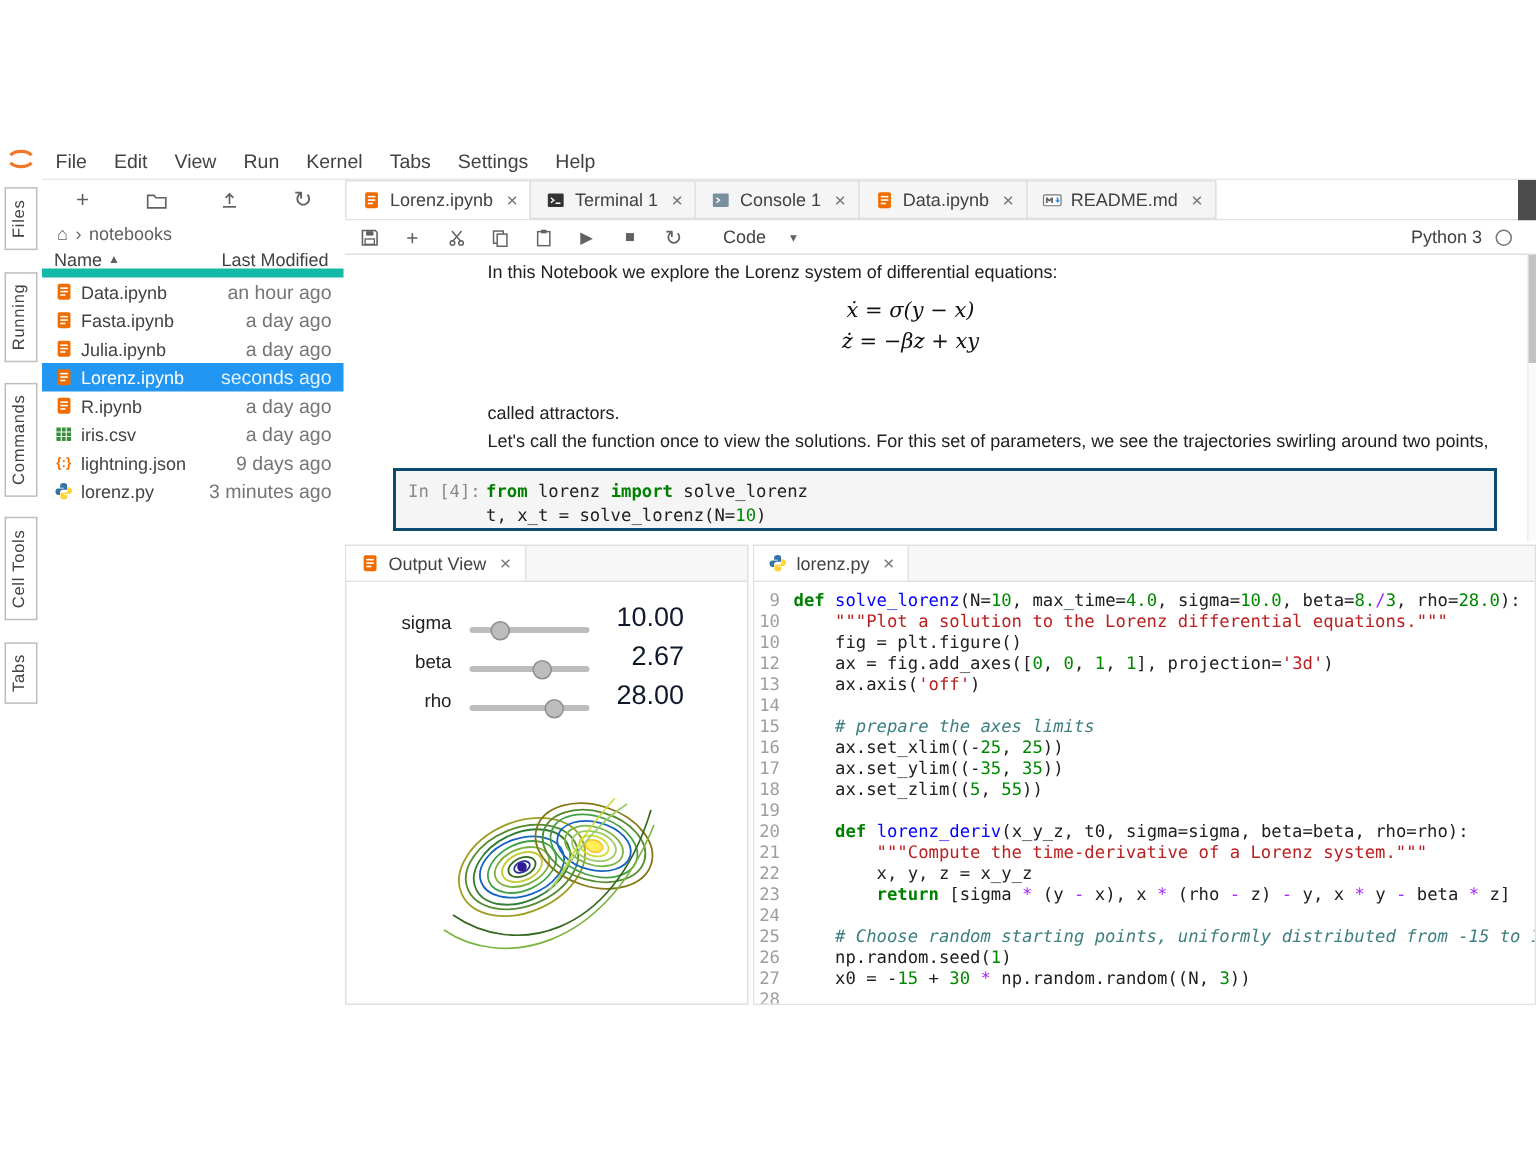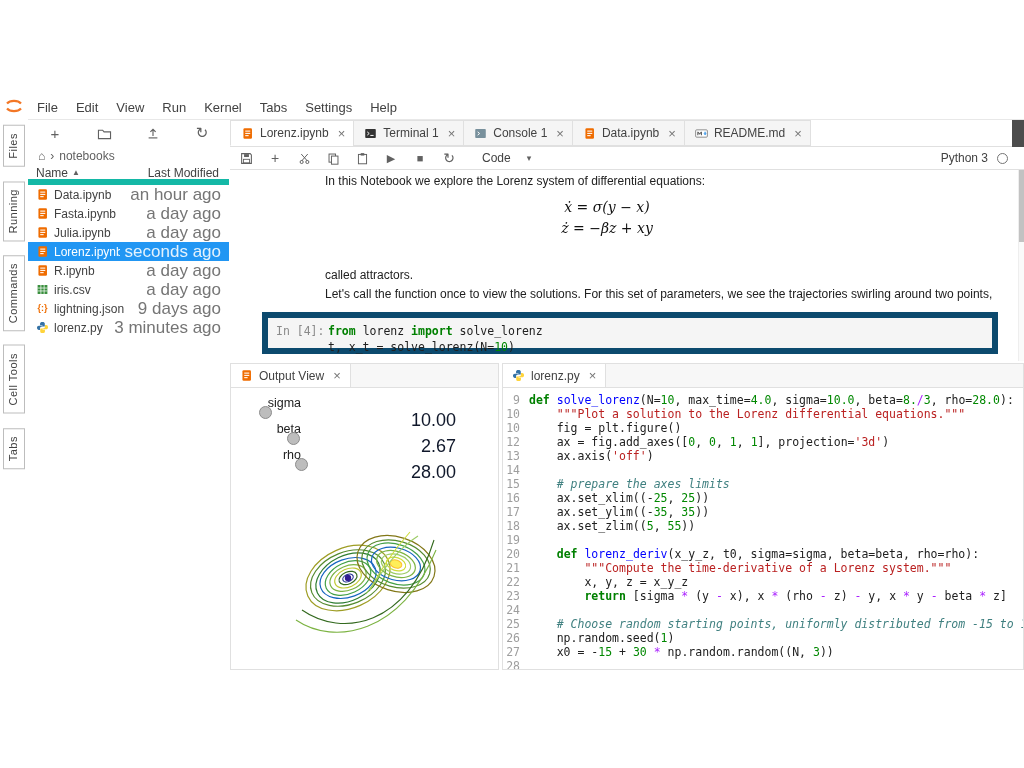--- a/index.html
+++ b/index.html
@@ -20,21 +20,21 @@
   .file-browser { position:absolute; left:28px; top:25px; width:201px; height:550px; background:#fff; }
   .fb-toolbar { height:26px; display:flex; align-items:center; justify-content:space-between; padding:0 18px; color:#616161; }
   .fbtn { width:18px; height:18px; display:flex; align-items:center; justify-content:center; font-size:15px; color:#616161; }
   .fb-breadcrumb { height:20px; display:flex; align-items:center; gap:5px; padding:0 10px; font-size:12px; color:#616161; }
   .fb-header { height:19px; display:flex; justify-content:space-between; align-items:center; padding:0 10px 0 8px; font-size:12px; color:#424242; border-bottom:6px solid #14b8a6; }
   .fbh-name { display:flex; align-items:center; gap:4px; }
   .sort { font-size:8px; color:#616161; }
   .fb-row { height:19px; display:flex; align-items:center; gap:5px; padding:0 8px; font-size:12px; color:#424242; }
   .fb-row.selected { background:#2196f3; color:#fff; }
   .fb-name { flex:1; white-space:nowrap; overflow:hidden; }
-  .fb-mod { font-size:17px; color:#757575; white-space:nowrap; }
+  .fb-mod { font-size:13px; color:#757575; white-space:nowrap; }
   .fb-row.selected .fb-mod { color:#e3f2fd; }
   .fi { width:13px; height:13px; flex:0 0 13px; display:inline-block; }
   .json-ic { color:#ef6c00; font-weight:bold; font-size:9px; line-height:13px; text-align:center; }
 
   
   .dock { position:absolute; left:230px; top:25px; width:794px; height:550px; }
   .main-tab-bar { position:absolute; top:0; left:0; right:0; height:27px; display:flex; align-items:flex-end; border-bottom:1px solid #e0e0e0; background:#fff; }
   .main-tab { height:26px; display:flex; align-items:center; gap:6px; padding:0 8px 0 10px; border:1px solid #e0e0e0; background:#f5f5f5; font-size:12px; color:#424242; margin-right:-1px; }
   .main-tab.active { background:#fff; border-bottom-color:#fff; }
   .tab-close { color:#757575; font-size:13px; margin-left:3px; }
@@ -49,34 +49,34 @@
   .kernel { margin-left:auto; display:flex; align-items:center; gap:9px; font-size:12px; color:#424242; padding-right:8px; }
   .kernel-circle { width:11px; height:11px; border:1.5px solid #757575; border-radius:50%; }
 
   
   .nb-content { position:absolute; top:50px; left:0; right:0; height:191px; background:#fff; overflow:hidden; }
   .nb-scrollbar { position:absolute; top:0; right:0; width:6px; height:191px; background:#fafafa; border-left:1px solid #eee; }
   .nb-thumb { position:absolute; top:0; right:0; width:5px; height:72px; background:#c2c2c2; }
   .md1 { position:absolute; left:95px; top:4px; font-size:12px; color:#212121; }
   .equations { position:absolute; left:0; right:40px; top:27px; text-align:center; font-family:"DejaVu Serif",serif; font-style:italic; font-size:14px; line-height:21px; color:#111; }
   .md2 { position:absolute; left:95px; top:96px; width:700px; font-size:12px; line-height:19px; color:#212121; }
-  .code-cell { position:absolute; left:32px; right:26px; top:142px; height:42px; background:#f5f5f5; border:6px solid #0c4a6e; }
+  .code-cell { position:absolute; left:32px; right:26px; top:142px; height:42px; background:#f5f5f5; border:2px solid #0c4a6e; }
   .cc-prompt { position:absolute; left:8px; top:6px; font-family:"DejaVu Sans Mono",monospace; font-size:11.5px; color:#8a8a8a; }
   .cc-code { position:absolute; left:60px; top:5px; font-family:"DejaVu Sans Mono",monospace; font-size:11.5px; line-height:16px; white-space:pre; }
 
   
   .panel { position:absolute; top:243px; background:#fff; border:1px solid #e0e0e0; }
   .output-panel { left:0; width:269px; height:307px; }
   .editor-panel { left:272px; width:522px; height:307px; }
   .panel-tab-bar { height:24px; background:#f7f7f7; border-bottom:1px solid #e0e0e0; display:flex; align-items:flex-end; }
   .panel-tab { height:23px; background:#fff; border-right:1px solid #e0e0e0; display:flex; align-items:center; gap:6px; padding:0 9px; font-size:12px; color:#424242; }
 
   
   .sliders { position:absolute; top:32px; left:0; right:0; }
-  .slider-row { display:flex; align-items:flex-start; height:26px; padding:0 42px 0 14px;flex-direction:column; }
+  .slider-row { display:flex; align-items:flex-end; height:26px; padding:0 42px 0 14px; }
   .slider-label { width:56px; text-align:right; font-size:12.5px; margin-right:12px; color:#212121; }
   .slider-track { position:relative; width:80px; height:4px; background:#bdbdbd; border-radius:2px; }
   .slider-handle { position:absolute; top:-4.5px; width:13px; height:13px; border-radius:50%; background:#bdbdbd; border:1px solid #8d8d8d; }
   .slider-value { margin-left:auto; font-size:18px; color:#0f172a; }
   .lorenz { position:absolute; left:52px; top:128px; width:172px; height:160px; }
 
   
   .editor-body { position:absolute; top:24px; left:0; right:0; bottom:0; overflow:hidden; padding-top:5px; background:#fff; }
   .ed-row { display:flex; height:14px; line-height:14px; font-family:"DejaVu Sans Mono",monospace; font-size:11.5px; }
   .ed-num { flex:0 0 26px; width:26px; text-align:right; padding-right:9px; color:#9e9e9e; }

